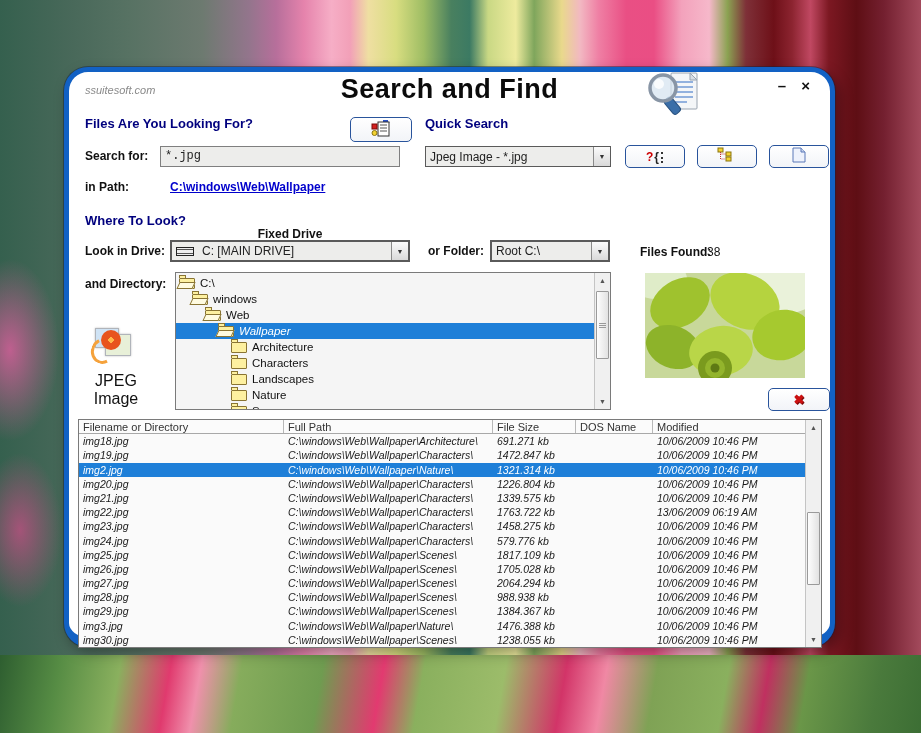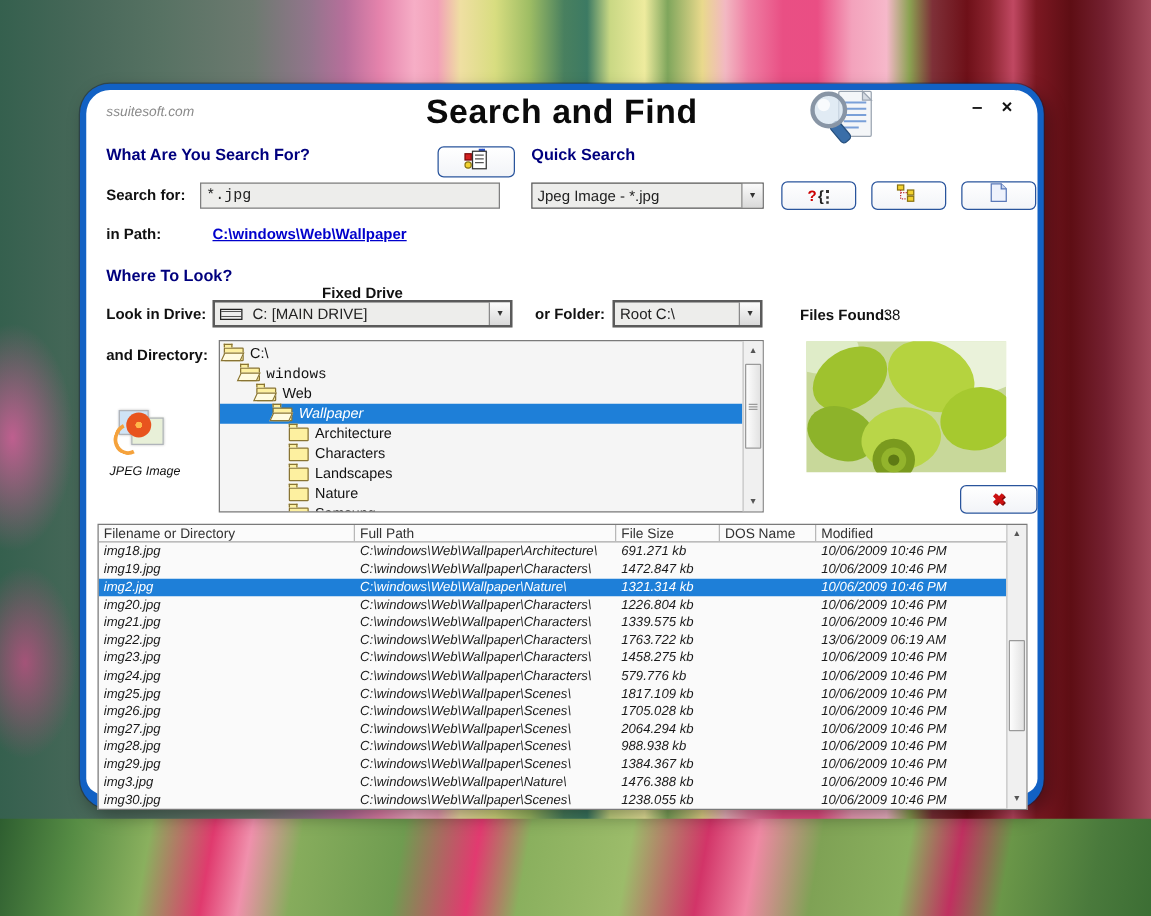--- a/index.html
+++ b/index.html
@@ -105,21 +105,21 @@
   .jpeg-icon .ph { position:absolute; background:#fff; border:1px solid #b0b4ba;
     box-shadow:0 0 2px rgba(0,0,0,.25); }
   .jpeg-icon .ph1 { left:2px; top:4px; width:24px; height:20px; background:#cfe3f5; }
   .jpeg-icon .ph2 { left:12px; top:10px; width:26px; height:22px; background:#e8f0d8; }
   .jpeg-icon .flower { position:absolute; left:8px; top:6px; width:20px; height:20px;
     border-radius:50%; background:radial-gradient(circle at 50% 50%, #ffb84a 0 18%, #e8541e 20% 70%, #c23a12 100%); }
   .jpeg-icon .swoosh { position:absolute; left:-2px; top:14px; width:24px; height:26px;
     border:3px solid transparent; border-left:3px solid #f5a23c;
     border-bottom:3px solid #f5a23c; border-radius:50%; transform:rotate(20deg); }
   .jpeg-label { position:absolute; left:4px; top:300px; width:86px;
-    text-align:center; font-size:10px; color:#111;font-style:italic; }
+    text-align:center; font-size:16px; color:#111; }
 
   
   .preview { position:absolute; left:576px; top:201px; width:160px; height:105px; }
 
   .clear-btn { left:699px; top:316px; width:62px; height:23px; }
   .clear-btn::after { content:"✖"; color:#cc1111; font-size:13px; font-weight:bold;
     text-shadow:1px 1px 0 #7a0a0a; }
 
   
   .table { position:absolute; left:9px; top:347px; width:744px; height:229px;
@@ -169,21 +169,21 @@
       </g>
       <rect x="27" y="27" width="9" height="18" rx="3" fill="#3a6ea8" stroke="#27507e" transform="rotate(-40 31 36)"></rect>
       <circle cx="22" cy="18" r="13" fill="rgba(215,228,240,0.75)" stroke="#8895a5" stroke-width="3.5"></circle>
       <circle cx="18" cy="14" r="5" fill="rgba(255,255,255,0.8)"></circle>
     </svg>
   </div>
 
   <span class="winctl ctl-min">–</span>
   <span class="winctl ctl-close">×</span>
 
-  <div class="navy" style="left:16px; top:44px;">What Are You Search For?</div>
+  <div class="navy" style="left:16px; top:44px;">Files Are You Looking For?</div>
   <div class="navy" style="left:356px; top:44px;">Quick Search</div>
 
   <div class="rbtn" style="left:281px; top:45px; width:62px; height:25px;">
     <span>
       <svg width="22" height="18" viewBox="0 0 22 18">
         <path d="M13 1 l5 0 0 3 -5 0 z" fill="#2a50c8" transform="rotate(0)"></path>
         <path d="M12 4 l4 -3 4 3 z" fill="#2a50c8"></path>
         <rect x="8" y="3" width="11" height="14" fill="#fff" stroke="#333"></rect>
         <g stroke="#555" stroke-width="1">
               <line x1="10" y1="6" x2="17" y2="6"></line>
@@ -251,21 +251,21 @@
   <div class="lbl" style="left:16px; top:205px;">and Directory:</div>
   <div class="tree">
     <div class="tree-inner">
           <div class="titem" style="padding-left: 3px;">
     <span class="folder open">
               <i class="tab"></i>
               <i class="front"></i>
             </span>
     <span class="tlabel">C:\</span>
   </div>
-          <div class="titem" style="padding-left: 16px; font-family: Liberation Mono, monospace;">
+          <div class="titem" style="padding-left: 16px;">
     <span class="folder open">
               <i class="tab"></i>
               <i class="front"></i>
             </span>
     <span class="tlabel">windows</span>
   </div>
           <div class="titem" style="padding-left: 29px;">
     <span class="folder open">
               <i class="tab"></i>
               <i class="front"></i>

